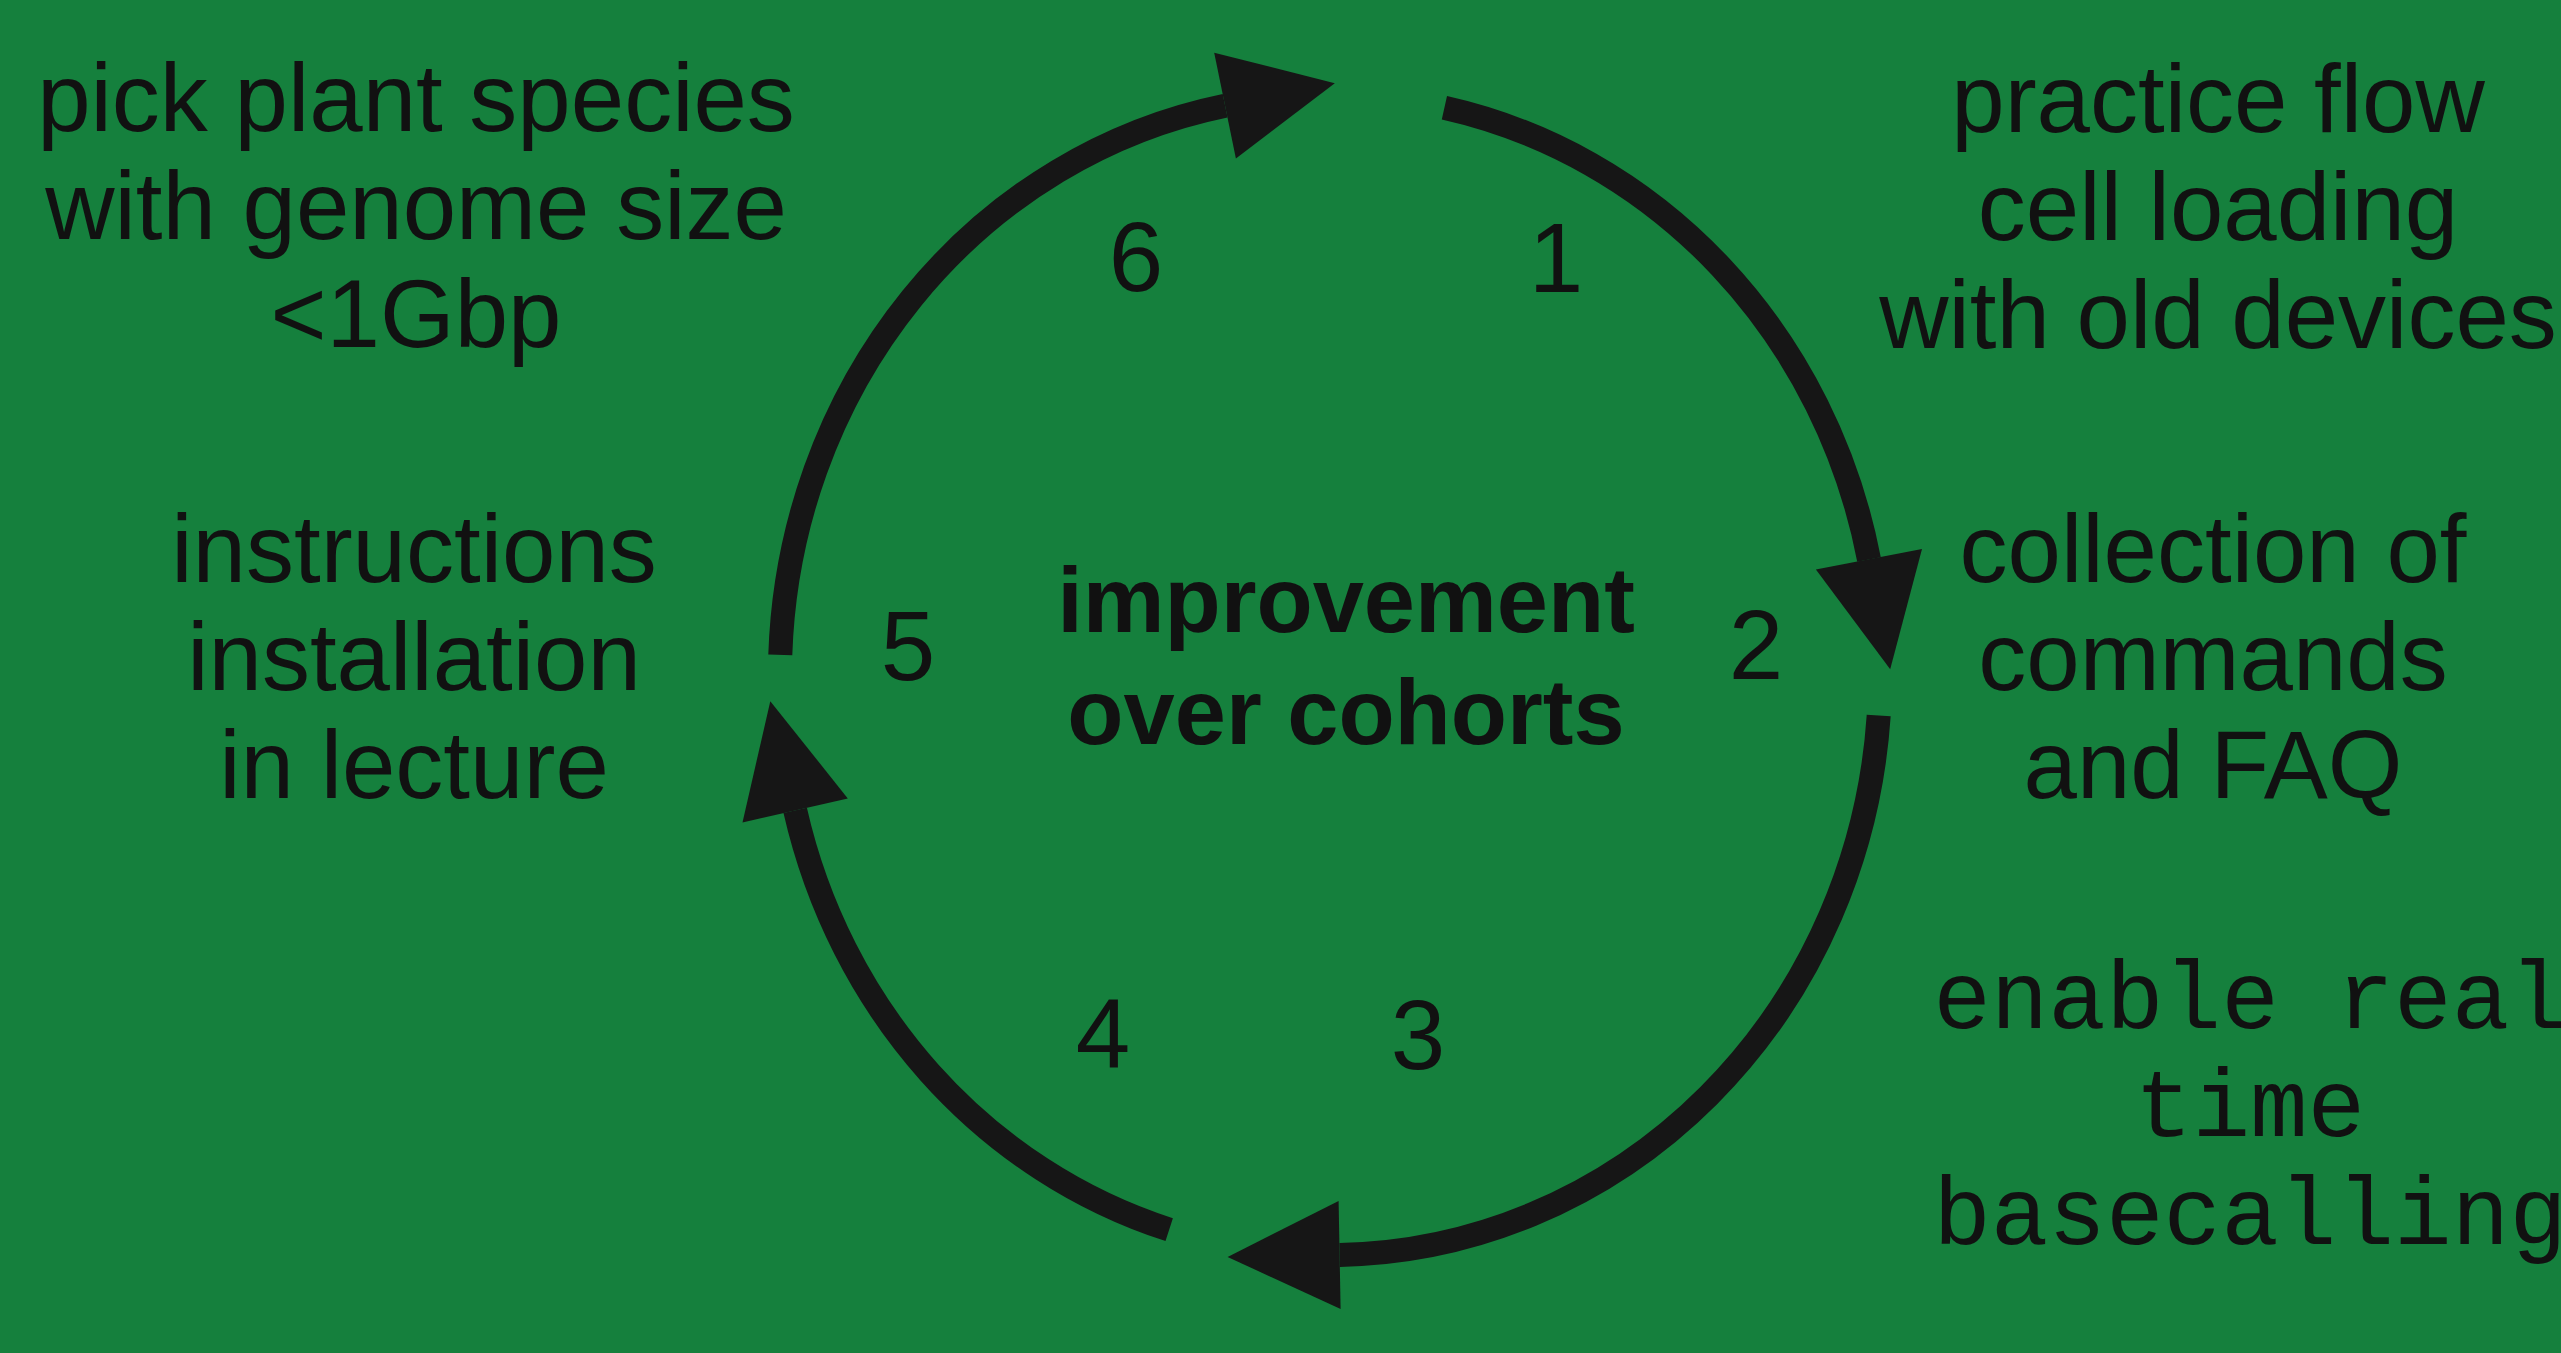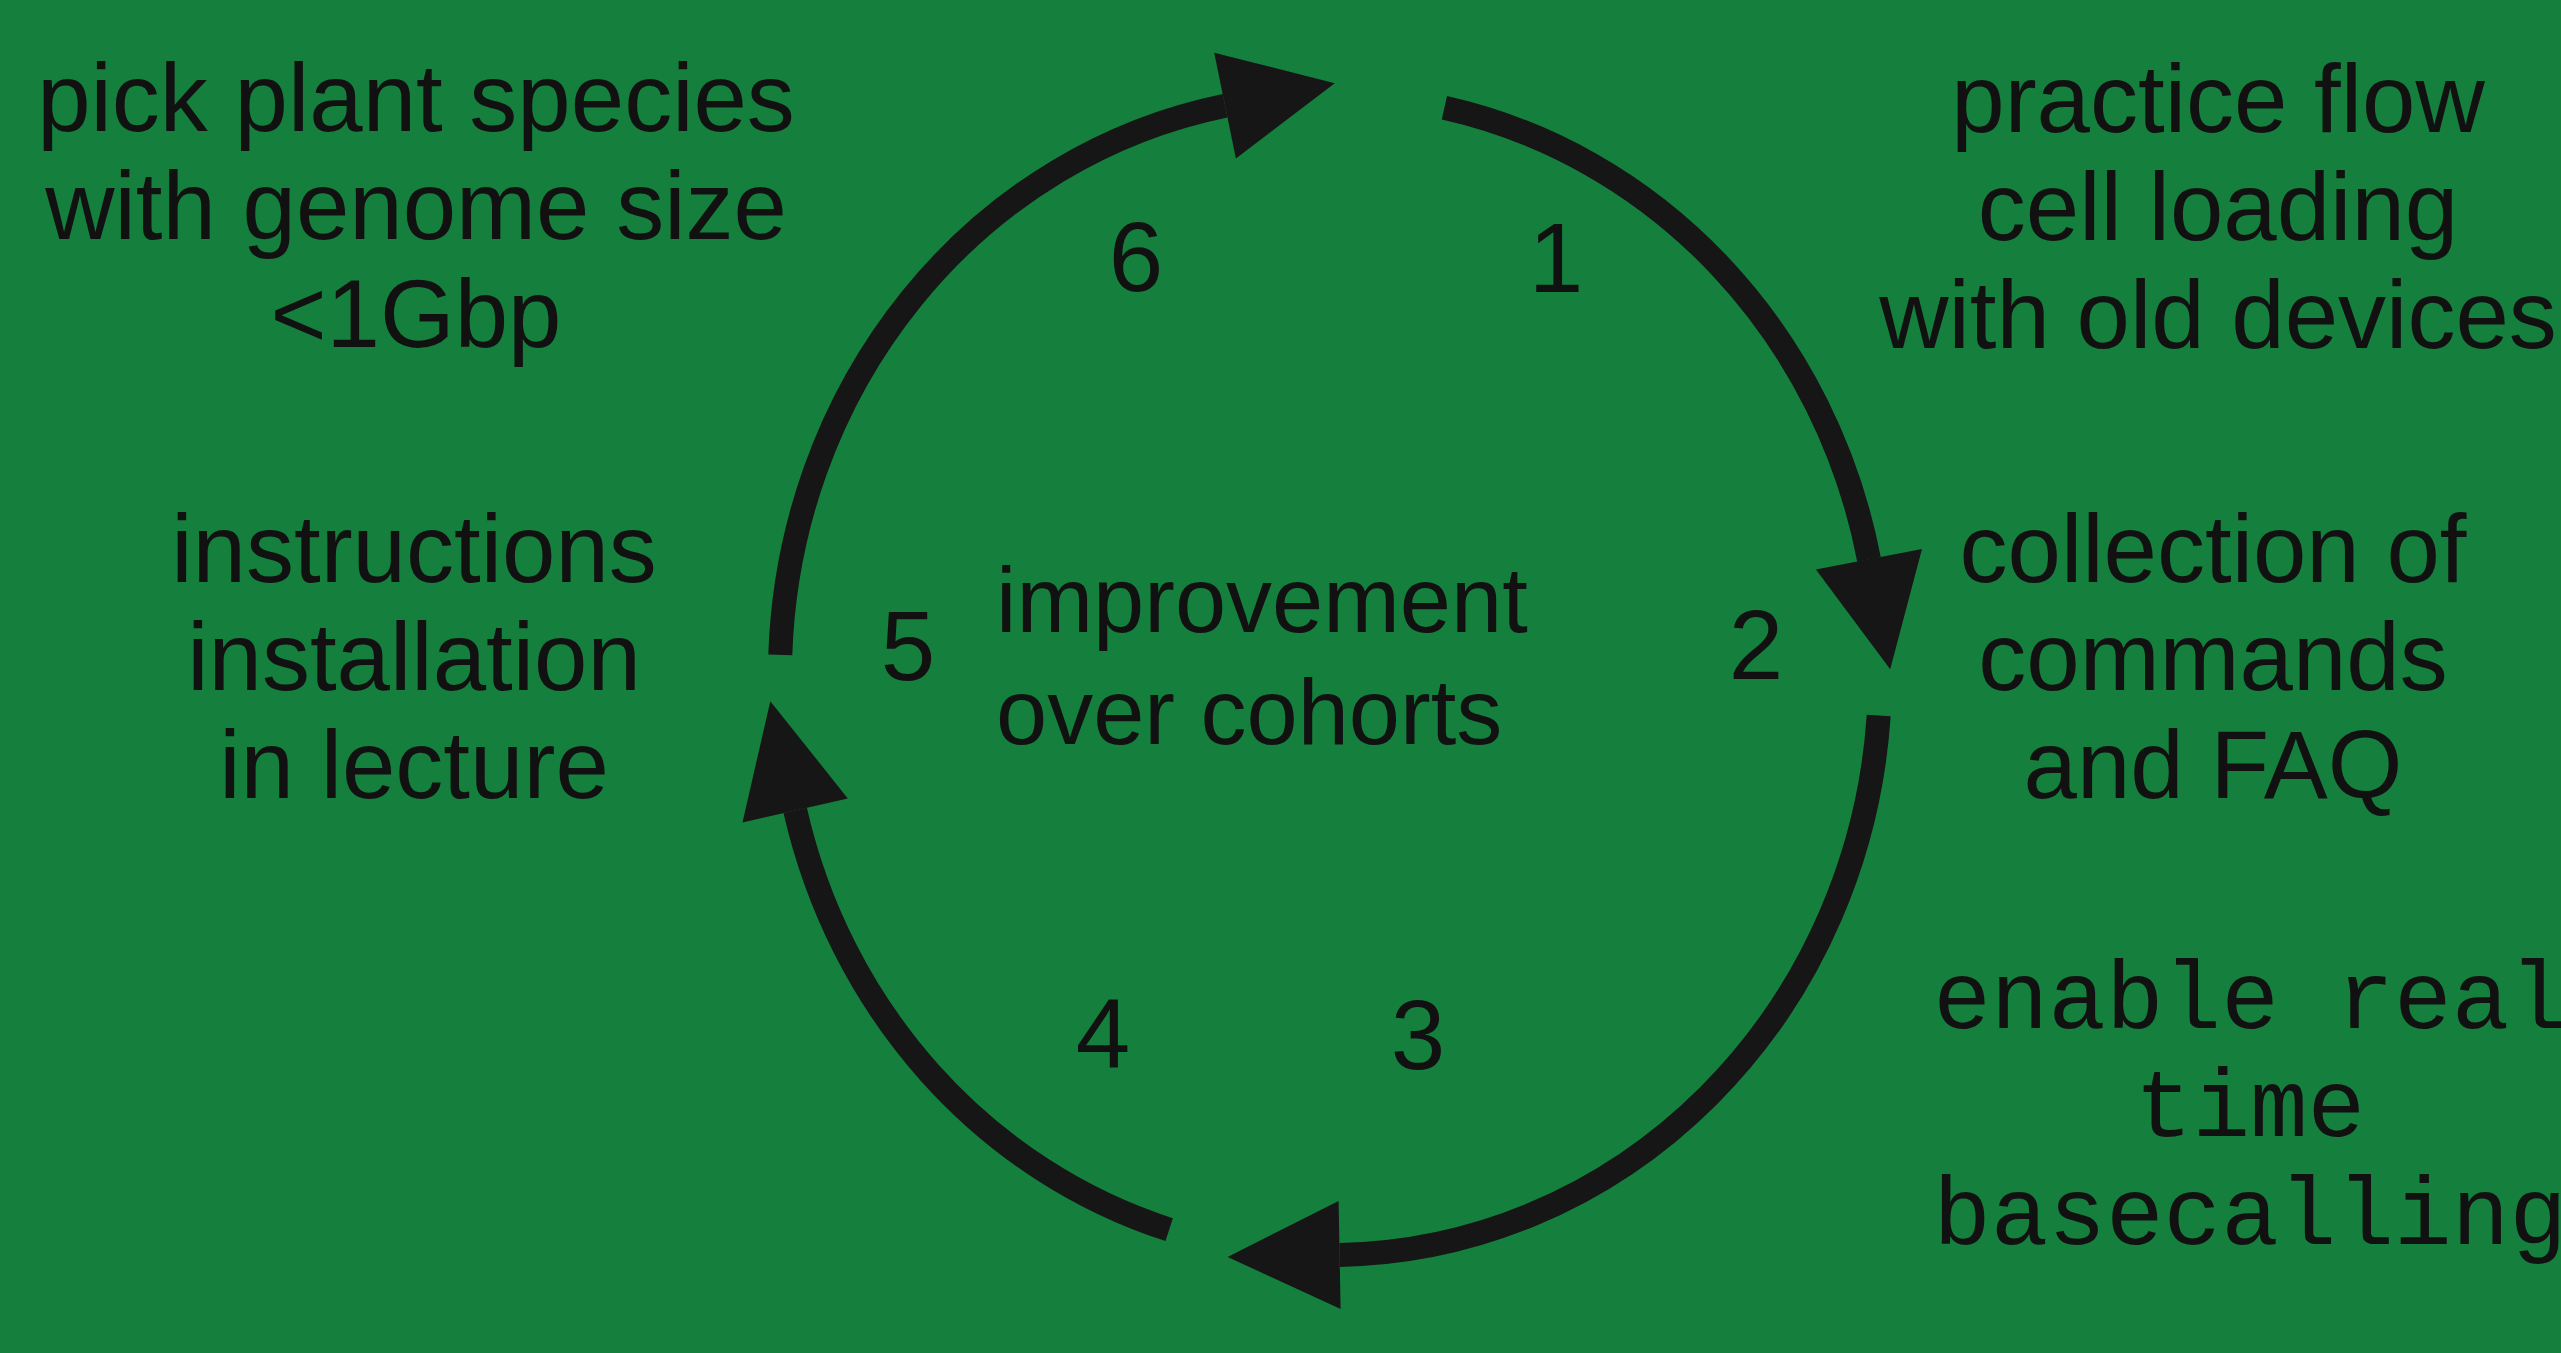--- a/index.html
+++ b/index.html
@@ -33,21 +33,22 @@
   }
   .step-number {
     position: absolute;
     transform: translate(-50%, -50%);
     font-size: 98px;
     line-height: 1;
     color: #111111;
   }
   .center-label {
     position: absolute;
-    font-weight: normal;
+    text-align: center;
+    font-weight: bold;
     font-size: 92px;
     line-height: 112px;
     color: #111111;
     white-space: nowrap;
   }
 </style>
 </head>
 <body>
 
 <div id="stage">

